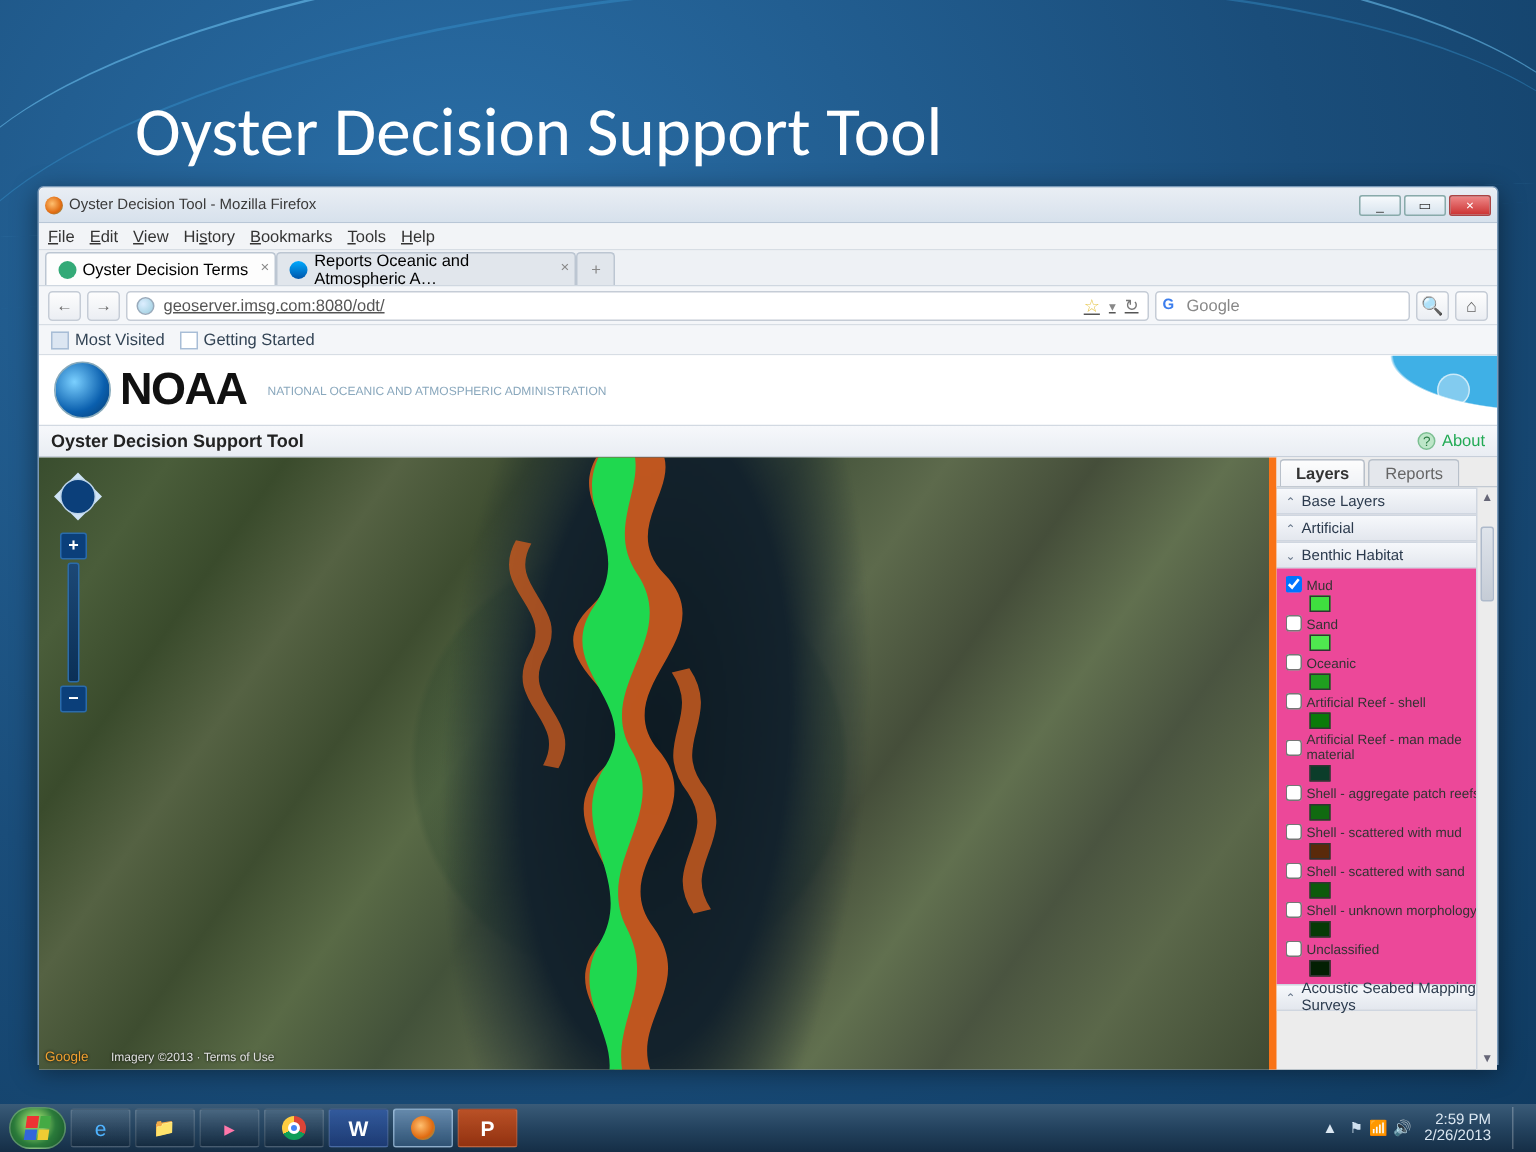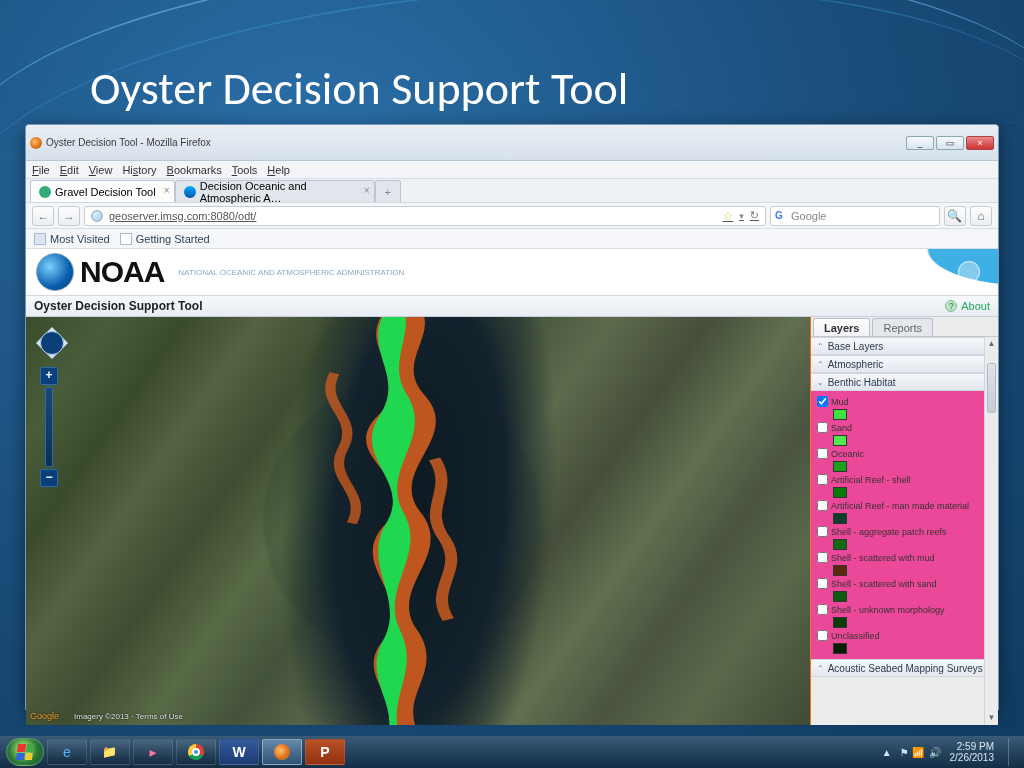--- a/index.html
+++ b/index.html
@@ -25,21 +25,21 @@
   font-family: Calibri, "Segoe UI", sans-serif;
 }
 
 
 .browser {
   position: absolute; left: 25px; top: 124px; width: 974px; height: 586px;
   background: #fff; border: 1px solid #7a99b8; border-radius: 4px 4px 0 0;
   box-shadow: 0 4px 18px rgba(0,0,0,.45);
 }
 .win-titlebar {
-  height: 36px; background: linear-gradient(#e9eef4,#d7e1ec);
+  height: 24px; background: linear-gradient(#e9eef4,#d7e1ec);
   border-bottom: 1px solid #b8c6d6; font-size: 10px; color: #3a3a3a;
   display: flex; align-items: center; padding: 0 4px; border-radius: 4px 4px 0 0;
 }
 .win-titlebar .ti { flex: 0 0 auto; }
 .win-titlebar .sp { flex: 1; }
 .win-btns { display: flex; gap: 2px; }
 .win-btn { width: 28px; height: 14px; border: 1px solid #8aa; border-radius: 2px;
   background: linear-gradient(#f6f9fc,#d8e4ee); font-size: 9px; text-align: center; line-height: 12px; color:#333;}
 .win-btn.close { background: linear-gradient(#e88,#c33); color:#fff; border-color:#a44;}
 
@@ -127,21 +127,21 @@
 .zoom{position:absolute;left:14px;top:50px;width:18px;}
 .zbtn{width:18px;height:18px;background:#0b3f7a;color:#fff;border:1px solid #2a6bab;
   text-align:center;line-height:15px;font-size:12px;font-weight:bold;margin-bottom:1px;border-radius:2px;}
 .zbar{width:8px;height:80px;margin:2px auto;background:linear-gradient(#1c4876,#0b3057);
   border:1px solid #2a6bab;border-radius:2px;}
 
 .attrib{position:absolute;left:4px;bottom:4px;font-size:9px;color:#f0a030;text-shadow:0 0 2px #000;}
 .attrib2{position:absolute;left:48px;bottom:4px;font-size:8px;color:#e0e0e0;text-shadow:0 0 2px #000;}
 
 
-.panel{width:188px;background:#ececec;border-left:1px solid #f97316;display:flex;flex-direction:column;font-size:10px;}
+.panel{width:152px;background:#ececec;border-left:5px solid #f97316;display:flex;flex-direction:column;font-size:10px;}
 .ptabs{height:20px;display:flex;background:#ececec;border-bottom:1px solid #c2c9d2;}
 .ptab{padding:3px 10px;border:1px solid #b8c0ca;border-bottom:none;background:linear-gradient(#fdfdfd,#f0f2f6);
   border-radius:3px 3px 0 0;margin:1px 0 0 2px;font-size:11px;font-weight:bold;color:#333;}
 .ptab.inactive{background:#e4e7ec;color:#666;font-weight:normal;}
 .acc{flex:1;overflow:auto;}
 .acc-h{height:18px;background:linear-gradient(#f6f8fb,#e3e7ee);border-top:1px solid #cfd6e0;
   border-bottom:1px solid #cfd6e0;padding:0 6px;display:flex;align-items:center;gap:4px;
   font-size:10px;color:#2b3a4d;cursor:pointer;}
 .acc-h .chev{font-size:8px;color:#6b7a8d;}
 .layer-list{background:#ec4899;padding:3px 4px 3px 6px;}
@@ -206,26 +206,26 @@
       <span><u>V</u>iew</span>
       <span>Hi<u>s</u>tory</span>
       <span><u>B</u>ookmarks</span>
       <span><u>T</u>ools</span>
       <span><u>H</u>elp</span>
     </div>
 
     <div class="tabs">
       <div class="tab">
         <span class="favicon"></span>
-        <span>Gravel Decision Tool</span>
+        <span>Oyster Decision Terms</span>
         <span class="x">×</span>
       </div>
       <div class="tab inactive">
         <span class="favicon noaa"></span>
-        <span>Decision Oceanic and Atmospheric A…</span>
+        <span>Reports Oceanic and Atmospheric A…</span>
         <span class="x">×</span>
       </div>
       <div class="tab inactive new">+</div>
     </div>
 
     <div class="navbar">
       <div class="nav-arrow">←</div>
       <div class="nav-arrow">→</div>
       <div class="urlbar">
         <span class="globe"></span>
@@ -307,21 +307,21 @@
             <div class="ptab">Layers</div>
             <div class="ptab inactive">Reports</div>
           </div>
           <div class="acc">
             <div class="acc-h">
                 <span class="chev">⌃</span>
                 <span>Base Layers</span>
               </div>
             <div class="acc-h">
                 <span class="chev">⌃</span>
-                <span>Atmospheric</span>
+                <span>Artificial</span>
               </div>
             <div class="acc-h">
                 <span class="chev">⌄</span>
                 <span>Benthic Habitat</span>
               </div>
             <div class="layer-list" id="layer-list">
                 <div class="layer">
                   <div class="layer-row">
                     <input type="checkbox" checked="" style="">
                     <span class="layer-label">Mud</span>

